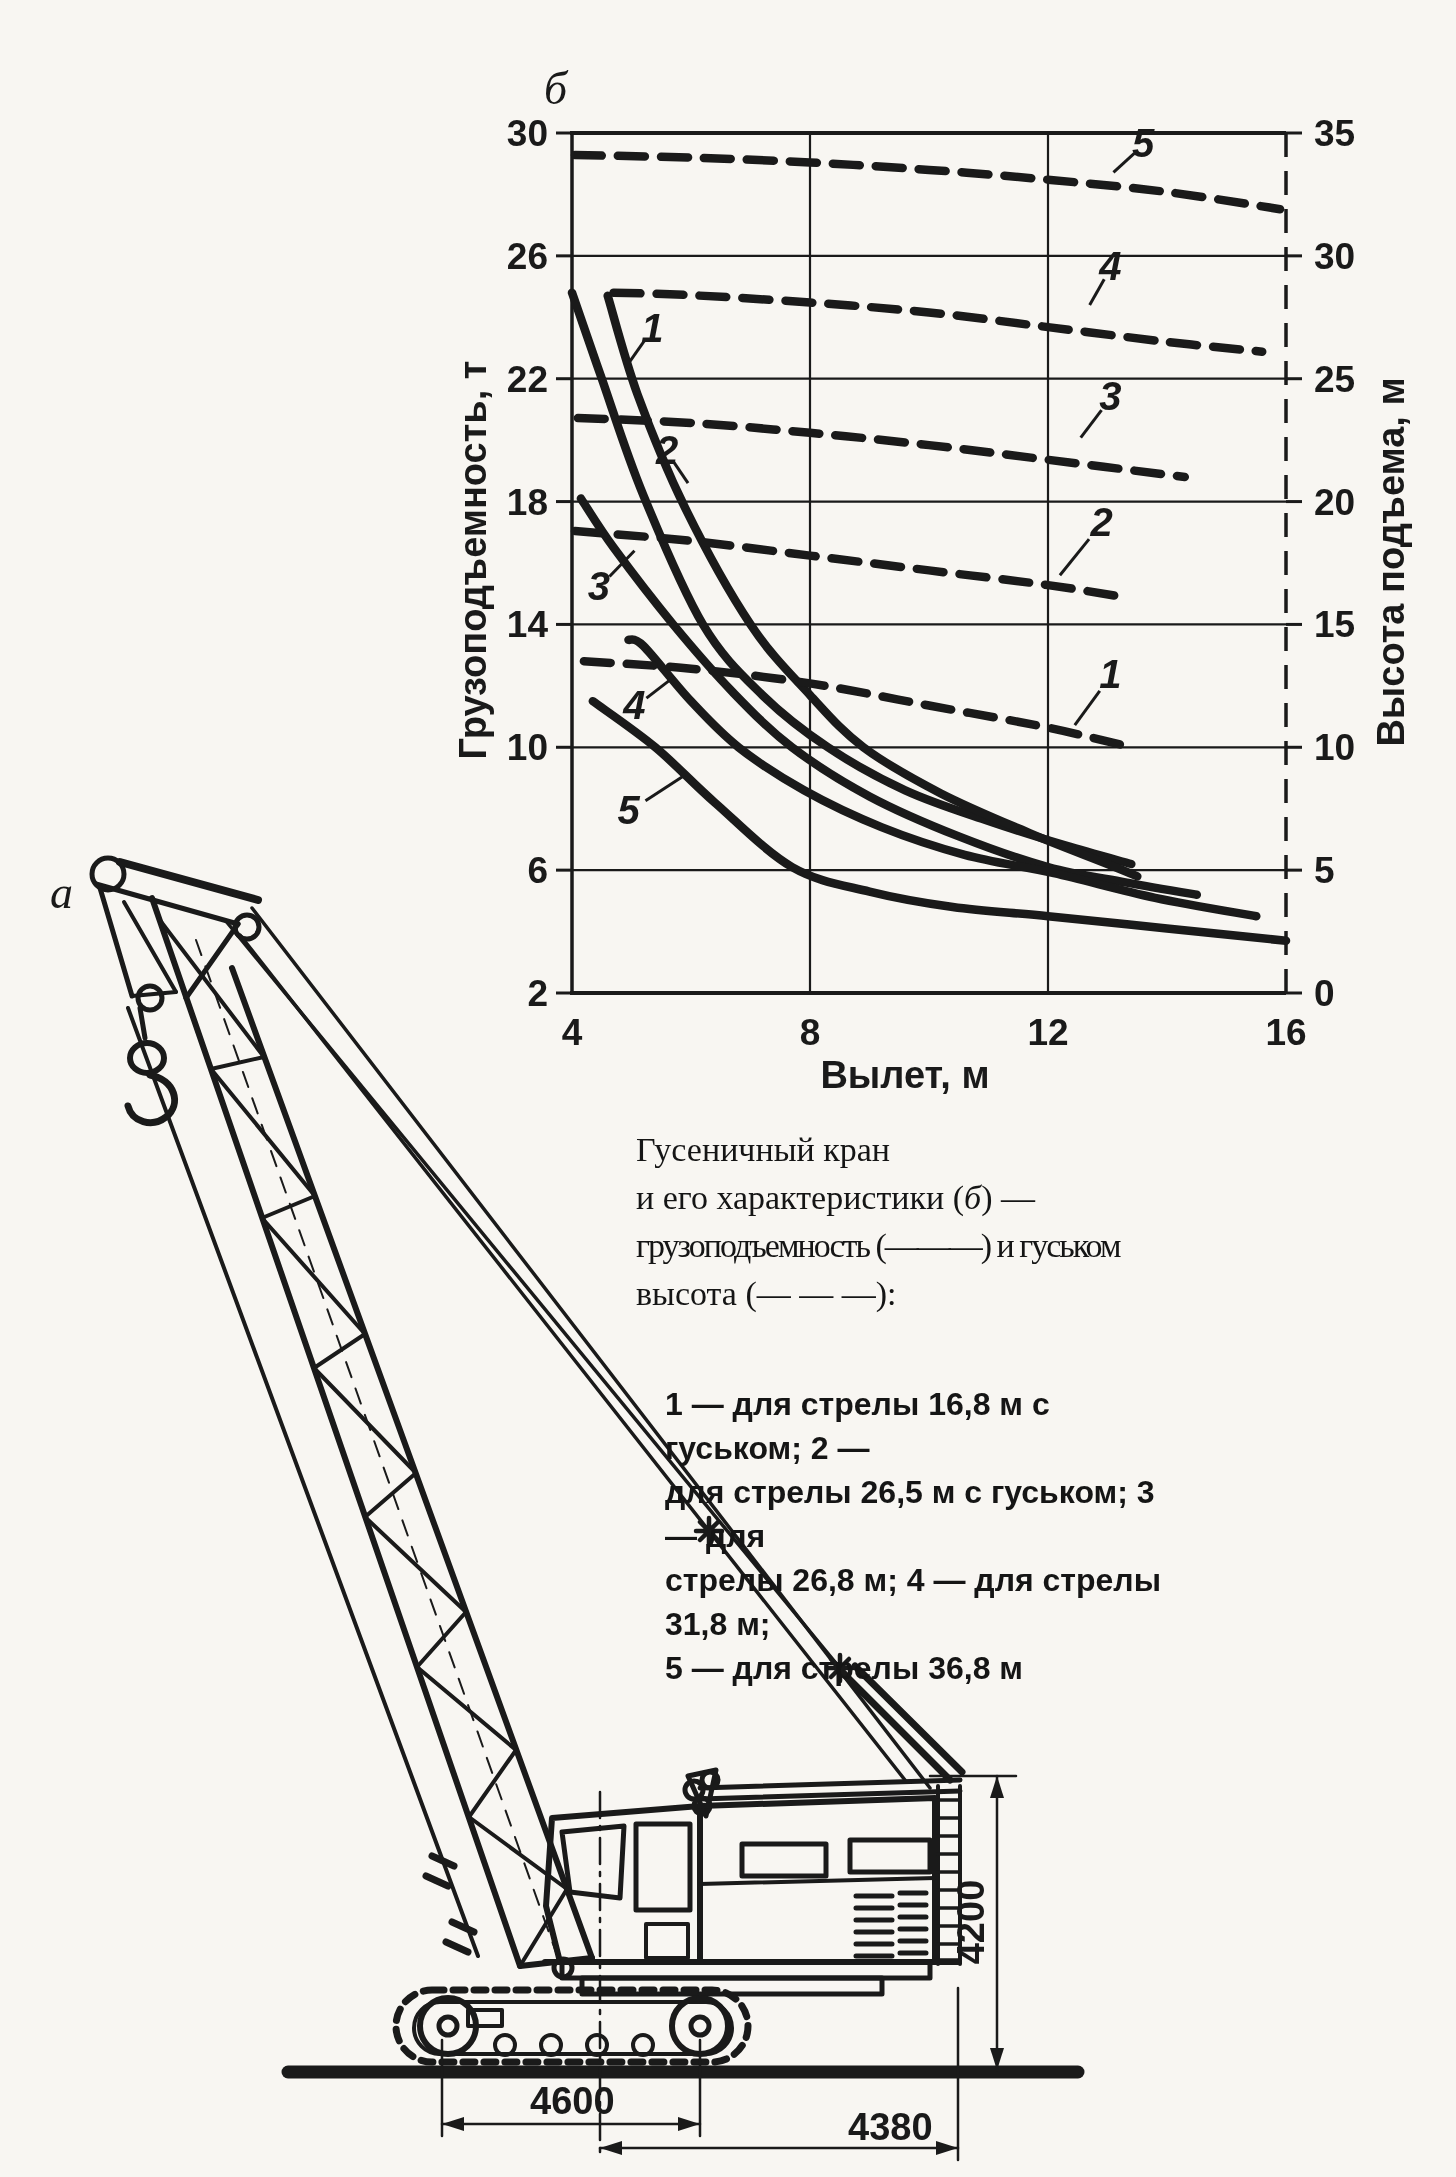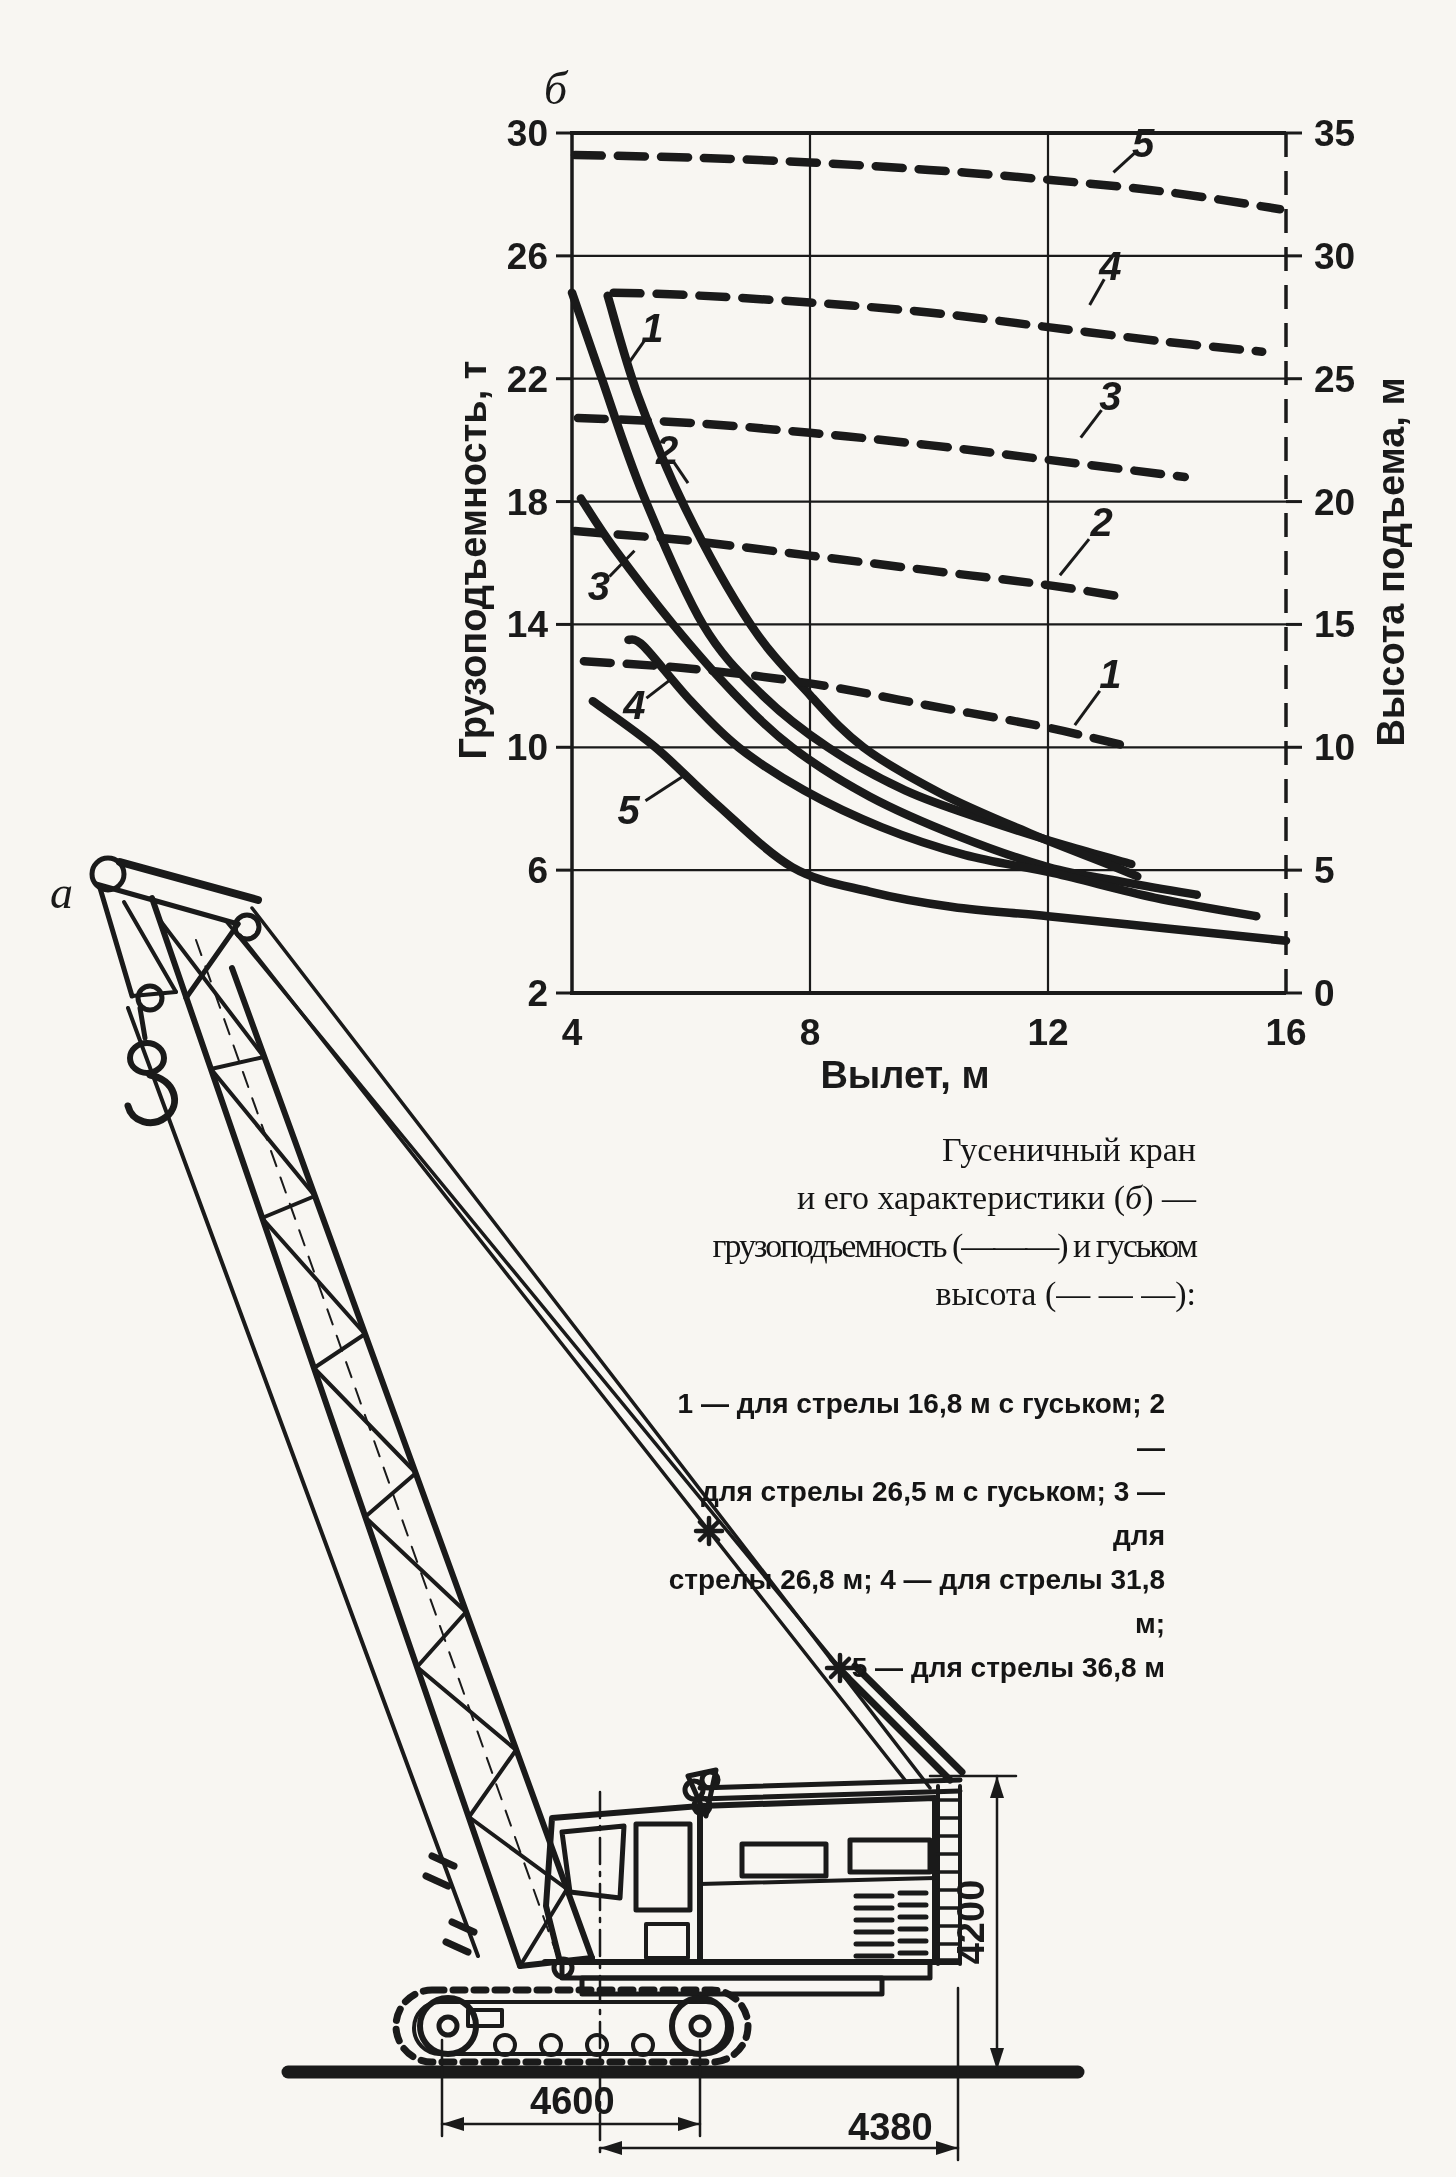--- a/index.html
+++ b/index.html
@@ -6,32 +6,32 @@
   body{
     width:1456px;height:2177px;
     background:#f8f6f2;
     font-family:"Liberation Sans",sans-serif;
     color:#1a1a1a;
     position:relative;
     overflow:hidden;
   }
   #page{position:absolute;left:0;top:0;width:1456px;height:2177px;}
   #figure-svg{position:absolute;left:0;top:0;}
-  .textblock{position:absolute;text-align:right;color:#151515;}
+  .textblock{position:absolute;text-align:left;color:#151515;}
   #caption{
     left:636px;top:1126px;width:560px;
     font-family:"Liberation Serif",serif;
     font-size:34px;line-height:48px;font-weight:400;
   }
   #caption .it{font-style:italic;}
   #caption .tight{letter-spacing:-2px;}
   #legend{
     left:665px;top:1382px;width:500px;
     font-family:"Liberation Sans",sans-serif;
-    font-size:28px;line-height:44px;font-weight:700;
+    font-size:32px;line-height:44px;font-weight:700;
   }
 </style>
 </head>
 <body>
 
 <div id="page">
 
 <svg id="figure-svg" width="1456" height="2177" viewBox="0 0 1456 2177">
 
   <g id="chart-g">

